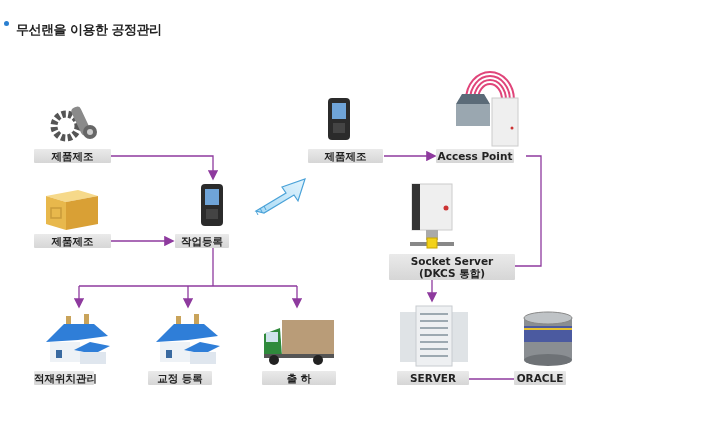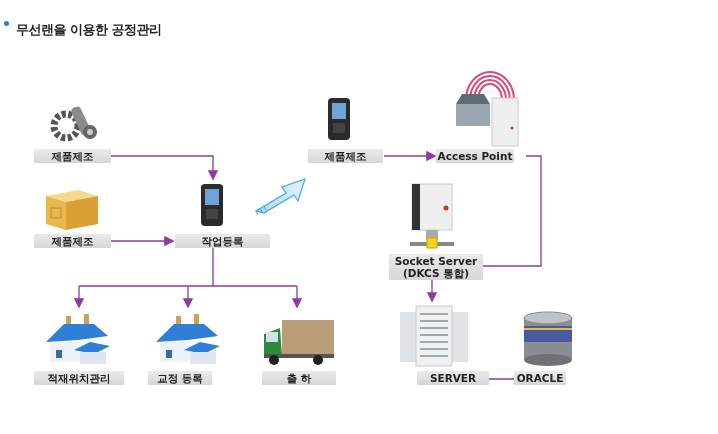--- a/index.html
+++ b/index.html
@@ -65,21 +65,21 @@
   <path d="M24,18 L56,12 L56,40 L24,46 z" fill="#d9a035"></path>
   <rect x="9" y="24" width="10" height="10" fill="none" stroke="#c99a3a" stroke-width="1.5"></rect>
 </svg>
 <div class="lbl" style="left:34px;top:234px;width:77px">제품제조</div>
 
 <svg class="ic" style="left:198px;top:182px" width="30" height="46">
   <rect x="3" y="2" width="22" height="42" rx="4" fill="#2b2b2b"></rect>
   <rect x="7" y="7" width="14" height="16" fill="#6fa4d8"></rect>
   <rect x="8" y="27" width="12" height="10" fill="#444"></rect>
 </svg>
-<div class="lbl" style="left:175px;top:234px;width:95px">작업등록</div>
+<div class="lbl" style="left:175px;top:234px;width:54px">작업등록</div>
 
 <svg class="ic" style="left:325px;top:96px" width="30" height="46">
   <rect x="3" y="2" width="22" height="42" rx="4" fill="#2b2b2b"></rect>
   <rect x="7" y="7" width="14" height="16" fill="#6fa4d8"></rect>
   <rect x="8" y="27" width="12" height="10" fill="#444"></rect>
 </svg>
 <div class="lbl" style="left:308px;top:149px;width:75px">제품제조</div>
 
 <svg class="ic" style="left:452px;top:70px" width="70" height="78">
   <g fill="none" stroke="#e0457a" stroke-width="2">
@@ -96,35 +96,35 @@
 <div class="lbl" style="left:436px;top:149px;width:78px">Access Point</div>
 
 <svg class="ic" style="left:408px;top:182px" width="48" height="72">
   <rect x="4" y="2" width="40" height="46" fill="#efefef" stroke="#ccc"></rect>
   <rect x="4" y="2" width="8" height="46" fill="#333"></rect>
   <circle cx="38" cy="26" r="2.5" fill="#c33"></circle>
   <rect x="18" y="48" width="12" height="10" fill="#aaa"></rect>
   <rect x="2" y="60" width="44" height="4" fill="#888"></rect>
   <rect x="19" y="56" width="10" height="10" fill="#f3d21a" stroke="#c9a600"></rect>
 </svg>
-<div class="lbl" style="left:389px;top:254px;width:94px;line-height:12px;padding:1px 0">
+<div class="lbl" style="left:389px;top:254px;width:94px;line-height:12px;padding:1px 16px">
   <div>Socket Server</div>
   <div>(DKCS 통합)</div>
 </div>
 
 <svg class="ic" style="left:44px;top:314px" width="68" height="52">
   <rect x="22" y="2" width="5" height="10" fill="#c9a35a"></rect>
     <rect x="40" y="0" width="5" height="10" fill="#c9a35a"></rect>
   <path d="M2,28 L20,10 L50,10 L64,22 L34,26 z" fill="#2f7ed8"></path>
   <rect x="6" y="28" width="30" height="20" fill="#eef2f6"></rect>
   <path d="M30,36 L46,28 L66,32 L50,40 z" fill="#2f7ed8"></path>
   <rect x="36" y="38" width="26" height="12" fill="#dfe6ee"></rect>
   <rect x="12" y="36" width="6" height="8" fill="#3a6aa0"></rect>
 </svg>
-<div class="lbl" style="left:34px;top:371px;width:90px">적재위치관리</div>
+<div class="lbl" style="left:34px;top:371px;width:60px">적재위치관리</div>
 
 <svg class="ic" style="left:154px;top:314px" width="68" height="52">
   <rect x="22" y="2" width="5" height="10" fill="#c9a35a"></rect>
     <rect x="40" y="0" width="5" height="10" fill="#c9a35a"></rect>
   <path d="M2,28 L20,10 L50,10 L64,22 L34,26 z" fill="#2f7ed8"></path>
   <rect x="6" y="28" width="30" height="20" fill="#eef2f6"></rect>
   <path d="M30,36 L46,28 L66,32 L50,40 z" fill="#2f7ed8"></path>
   <rect x="36" y="38" width="26" height="12" fill="#dfe6ee"></rect>
   <rect x="12" y="36" width="6" height="8" fill="#3a6aa0"></rect>
 </svg>
@@ -147,21 +147,21 @@
   <g stroke="#7a8a96" stroke-width="1.4">
     <line x1="22" y1="10" x2="50" y2="10"></line>
       <line x1="22" y1="17" x2="50" y2="17"></line>
     <line x1="22" y1="24" x2="50" y2="24"></line>
       <line x1="22" y1="31" x2="50" y2="31"></line>
     <line x1="22" y1="38" x2="50" y2="38"></line>
       <line x1="22" y1="45" x2="50" y2="45"></line>
     <line x1="22" y1="52" x2="50" y2="52"></line>
   </g>
 </svg>
-<div class="lbl" style="left:417px;top:371px;width:72px">SERVER</div>
+<div class="lbl" style="left:397px;top:371px;width:72px">SERVER</div>
 
 <svg class="ic" style="left:518px;top:308px" width="60" height="60">
   <rect x="6" y="10" width="48" height="42" fill="#8a8e92"></rect>
   <rect x="6" y="18" width="48" height="16" fill="#4b5aa0"></rect>
   <rect x="6" y="20" width="48" height="2" fill="#e6c232"></rect>
   <ellipse cx="30" cy="52" rx="24" ry="6" fill="#6e7276"></ellipse>
   <ellipse cx="30" cy="10" rx="24" ry="6" fill="#bfc3c6" stroke="#888"></ellipse>
 </svg>
 <div class="lbl" style="left:514px;top:371px;width:52px">ORACLE</div>
 

